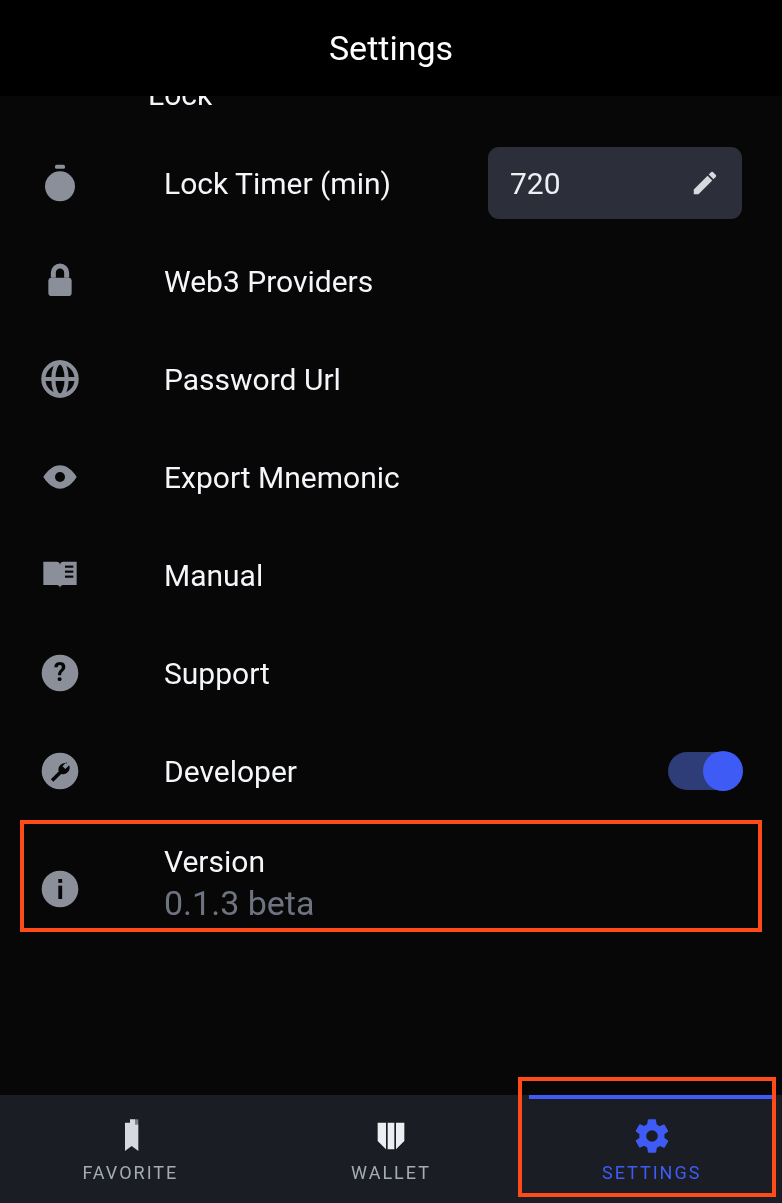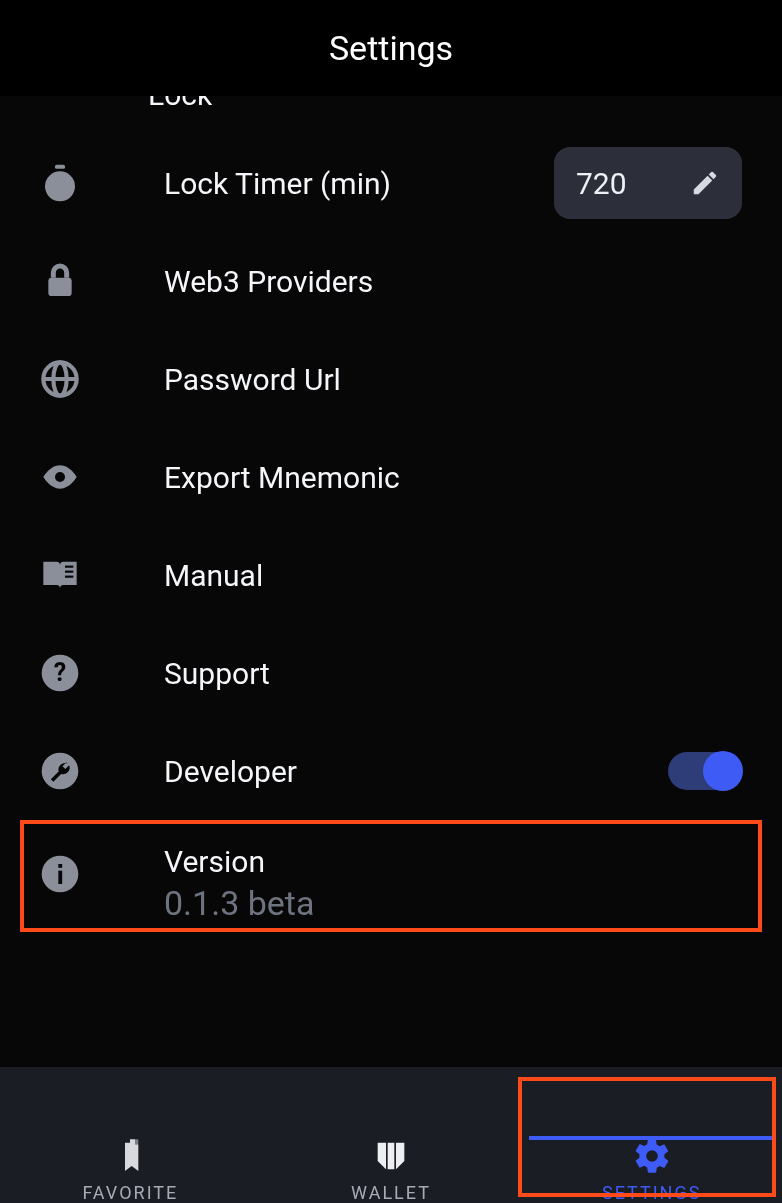--- a/index.html
+++ b/index.html
@@ -77,22 +77,22 @@
     margin-top: -14px;
     display: flex;
     align-items: flex-end;
     padding: 0 10px 6px 10px;
   }
   .row-cut .icon-wrap { width: 108px; }
   .row-cut .label-cut { font-size: 30px; color:#f5f6fa; line-height: 10px; }
   
   .pill {
     background: #2c2f39;
-    border-radius: 16px;
-    width: 188px;
+    border-radius: 11px;
+    width: 254px;
     height: 72px;
     display: flex;
     align-items: center;
     padding: 0 22px;
     justify-content: space-between;
   }
   .pill-value {
     font-size: 30px;
     color: #eef0f5;
   }
@@ -128,24 +128,23 @@
     border: 4px solid #ff4a1a;
     position: absolute;
     bottom: 6px;
     right: 6px;
     width: 258px;
     height: 120px;
     pointer-events: none;
   }
   
   .bottom-nav {
-    height: 136px;
+    height: 108px;
     background: #1a1d24;
     display: flex;
-    align-items: flex-end;
   }
   .nav-item {
     flex: 1;
     display: flex;
     flex-direction: column;
     align-items: center;
     justify-content: center;
     gap: 6px;
     position: relative;
   }
@@ -262,21 +261,21 @@
           <circle cx="12" cy="12" r="11"></circle>
           <path d="M16.5 7.5a4 4 0 0 0-5.3 4.8l-4.7 4.7 1.5 1.5 4.7-4.7a4 4 0 0 0 4.8-5.3l-2.3 2.3-1.7-1.7 2.3-2.3z" fill="#070707"></path>
         </svg>
       </div>
       <div class="label">Developer</div>
       <div class="toggle">
         <div class="knob"></div>
       </div>
     </div>
 
-    <div class="row" style="align-items:flex-start; padding-top:24px;">
+    <div class="row" style="align-items:center; padding-top:24px;">
       <div class="icon-wrap" style="padding-top:10px;">
         <svg class="icon" viewBox="0 0 24 24">
           <circle cx="12" cy="12" r="11"></circle>
           <rect x="11" y="10" width="2.3" height="8" fill="#070707"></rect>
           <rect x="11" y="6" width="2.3" height="2.3" fill="#070707"></rect>
         </svg>
       </div>
       <div class="label-block">
         <div class="label" style="font-size:30px;">Version</div>
         <div class="sub-label">0.1.3 beta</div>

